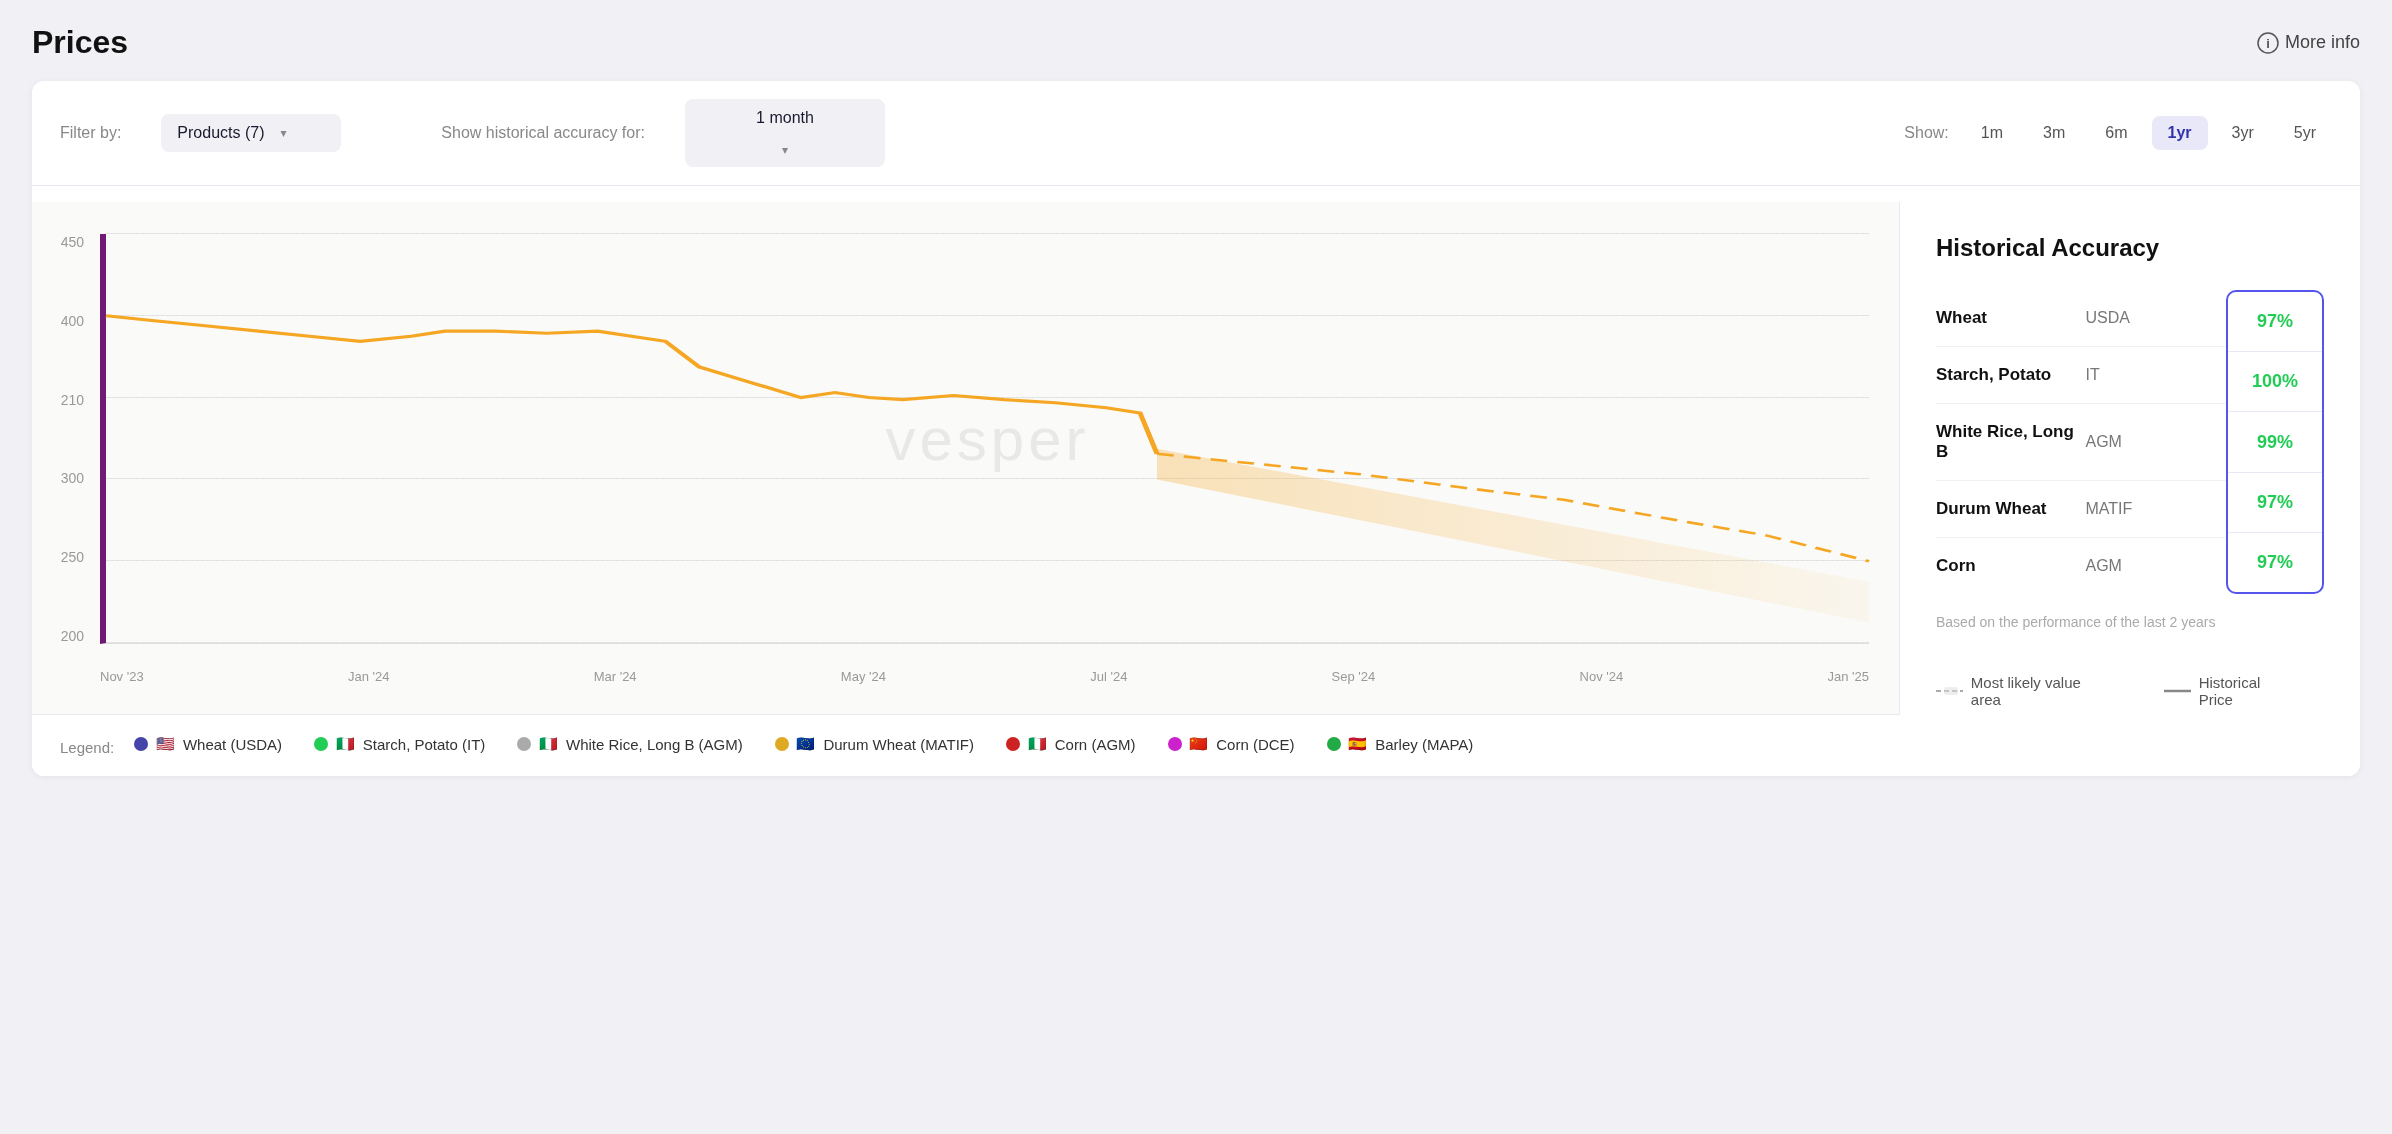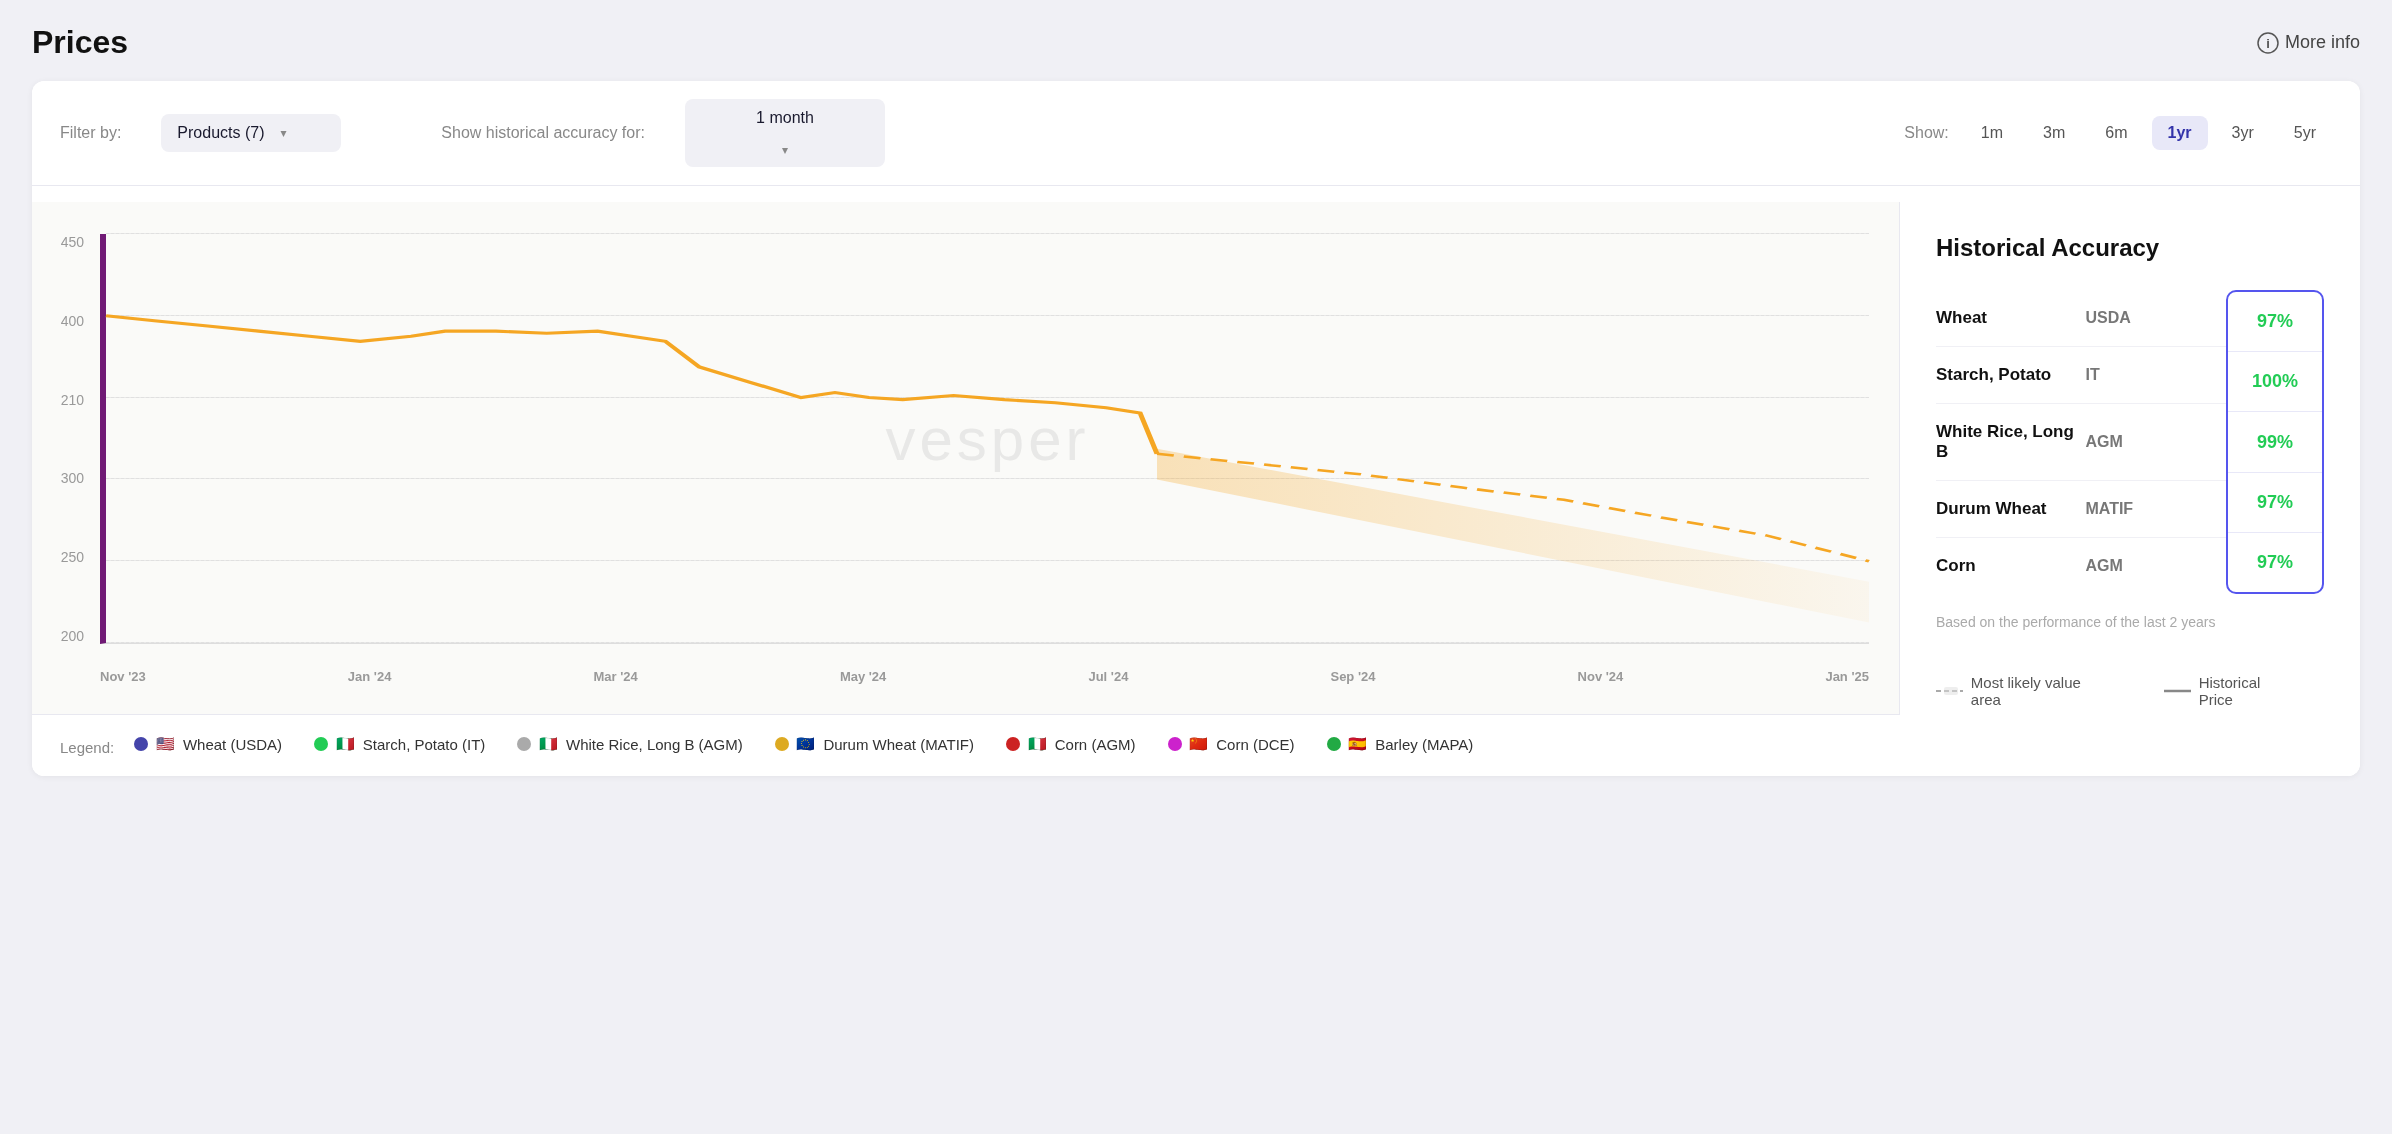--- a/index.html
+++ b/index.html
@@ -156,21 +156,20 @@
       position: absolute;
       left: 48px;
       right: 10px;
       bottom: 10px;
       display: flex;
       justify-content: space-between;
     }
     .x-label {
       font-size: 13px;
       color: #999;
-      font-weight: bold;
     }
     
     .watermark {
       position: absolute;
       top: 50%;
       left: 50%;
       transform: translate(-50%, -50%);
       font-size: 60px;
       font-weight: 300;
       color: rgba(180,180,180,0.25);
@@ -235,21 +234,20 @@
     .acc-product {
       font-size: 17px;
       font-weight: 600;
       color: #111;
       flex: 1.2;
     }
     .acc-source {
       font-size: 16px;
       color: #777;
       flex: 1;
-      font-weight: bold;
     }
     .acc-right-box {
       border: 2.5px solid #5555ee;
       border-radius: 10px;
       width: 98px;
       display: flex;
       flex-direction: column;
     }
     .acc-right-cell {
       display: flex;

